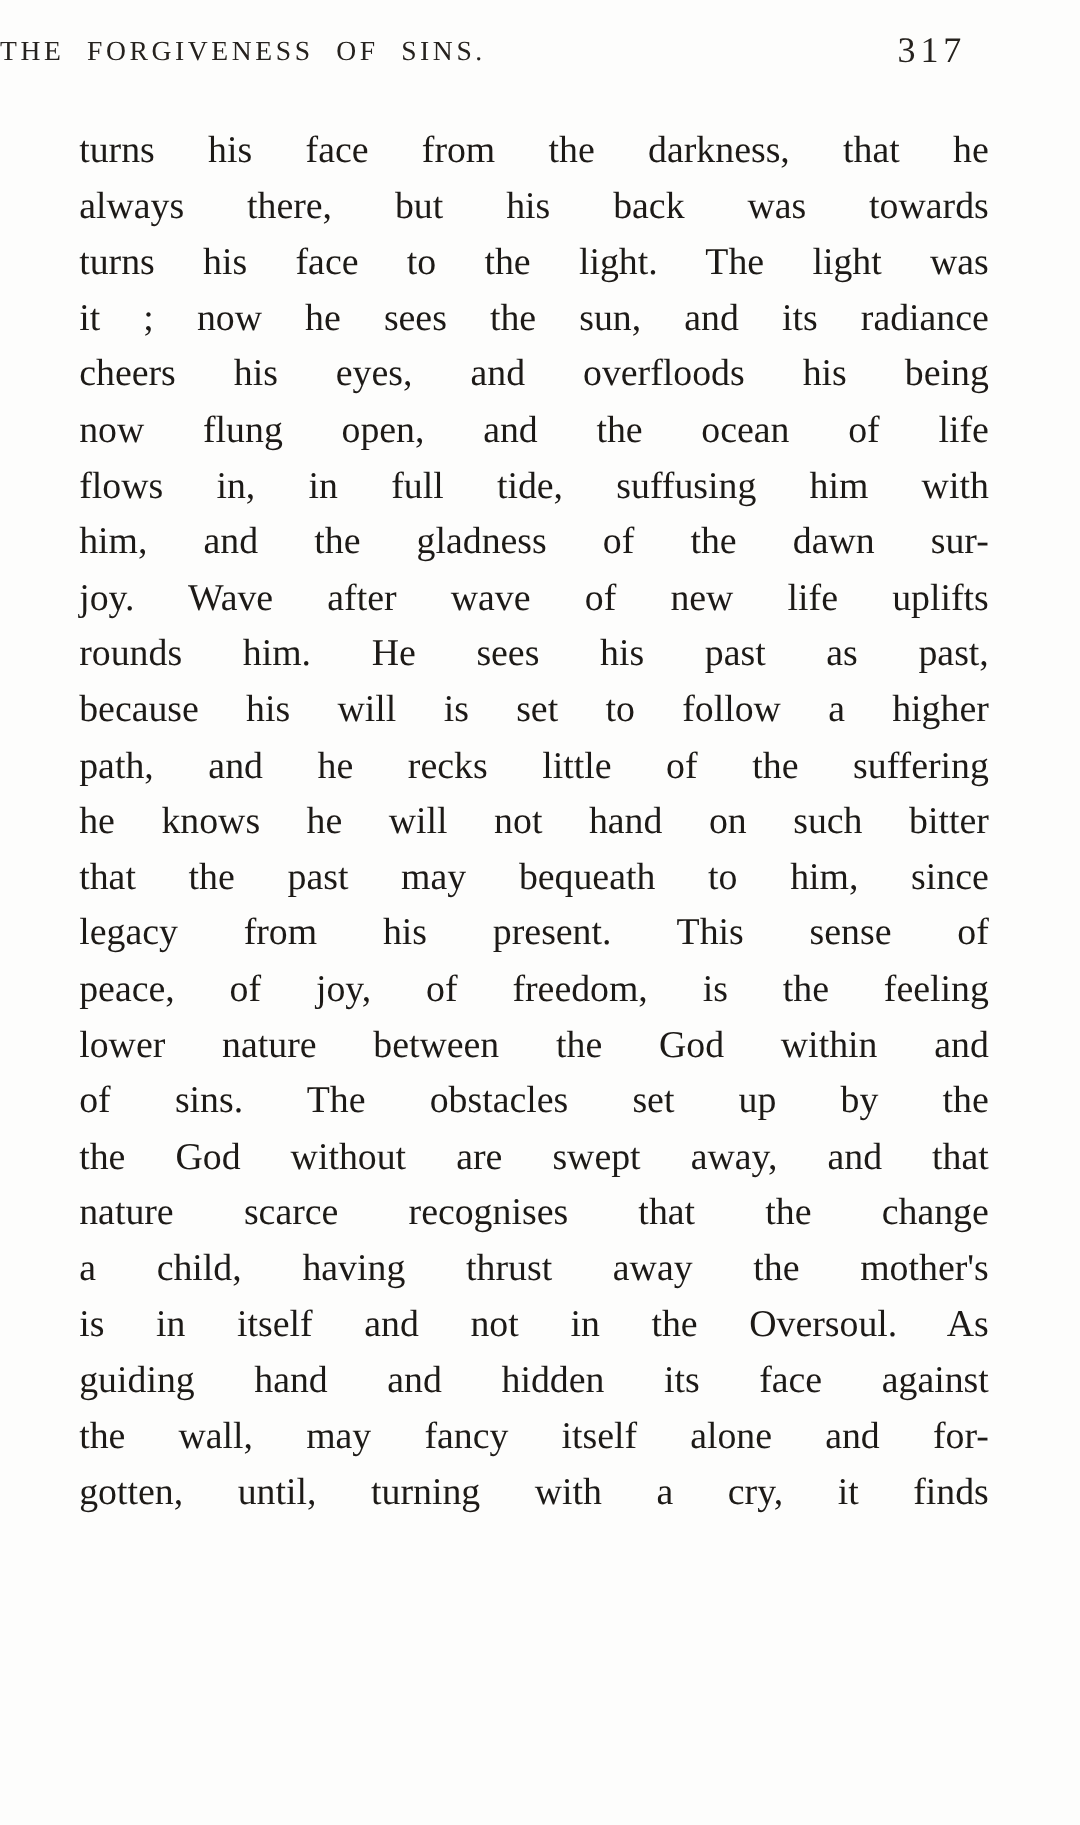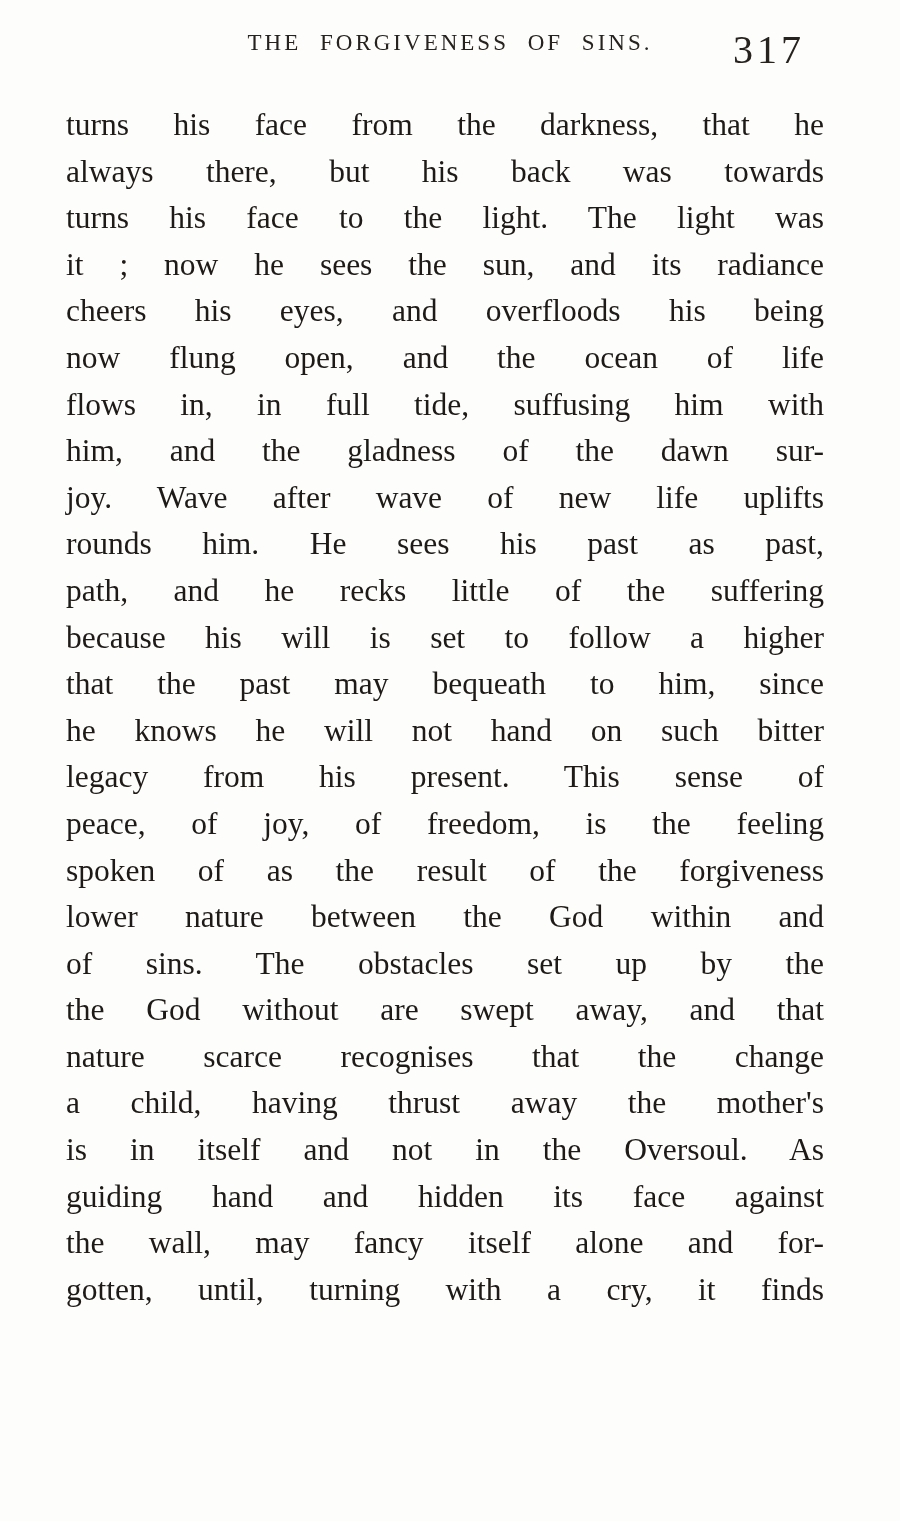--- a/index.html
+++ b/index.html
@@ -19,31 +19,31 @@
       position: relative;
       box-sizing: border-box;
       overflow: hidden;
     }
     .running-head-row {
       position: relative;
       padding-top: 30px;
       height: 42px;
     }
     .running-head {
-      text-align: center;
+      text-align: left;
       font-size: 23px;
       letter-spacing: 3px;
       word-spacing: 10px;
       color: #26221e;
     }
     .page-number {
       position: absolute;
       top: 26px;
       right: 95px;
-      font-size: 40px;
+      font-size: 30px;
       letter-spacing: 4px;
       color: #26221e;
     }
     .body-text {
       margin: 30px 76px 0 66px;
     }
     .line {
       font-size: 31.5px;
       line-height: 46.6px;
       text-align: justify;
@@ -64,27 +64,26 @@
       <div class="line">turns his face from the darkness, that he</div>
       <div class="line">always there, but his back was towards</div>
       <div class="line">turns his face to the light.  The light was</div>
       <div class="line">it ; now he sees the sun, and its radiance</div>
       <div class="line">cheers his eyes, and overfloods his being</div>
       <div class="line">now flung open, and the ocean of life</div>
       <div class="line">flows in, in full tide, suffusing him with</div>
       <div class="line">him, and the gladness of the dawn sur-</div>
       <div class="line">joy.  Wave after wave of new life uplifts</div>
       <div class="line">rounds him.  He sees his past as past,</div>
+      <div class="line">because his will is set to follow a higher</div>
       <div class="line">path, and he recks little of the suffering</div>
-      <div class="line">because his will is set to follow a higher</div>
+      <div class="line">he knows he will not hand on such bitter</div>
       <div class="line">that the past may bequeath to him, since</div>
-      <div class="line">he knows he will not hand on such bitter</div>
       <div class="line">legacy from his present.  This sense of</div>
       <div class="line">peace, of joy, of freedom, is the feeling</div>
-      <div class="line">spoken of as the result of the forgiveness</div>
       <div class="line">lower nature between the God within and</div>
       <div class="line">of sins.  The obstacles set up by the</div>
       <div class="line">the God without are swept away, and that</div>
       <div class="line">nature scarce recognises that the change</div>
       <div class="line">a child, having thrust away the mother's</div>
       <div class="line">is in itself and not in the Oversoul.  As</div>
       <div class="line">guiding hand and hidden its face against</div>
       <div class="line">the wall, may fancy itself alone and for-</div>
       <div class="line">gotten, until, turning with a cry, it finds</div>
     </div>

